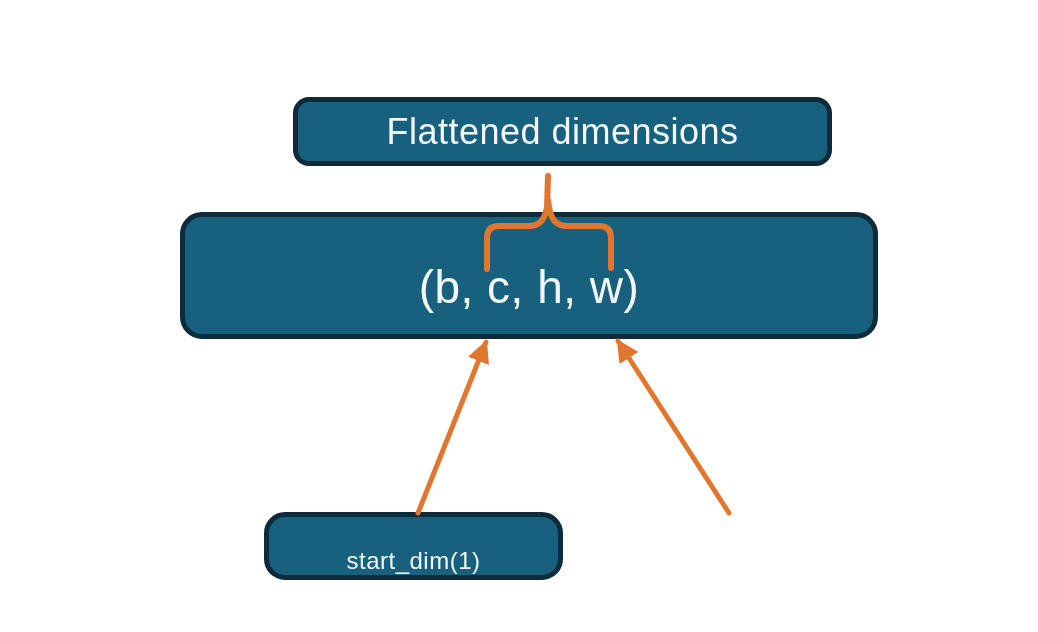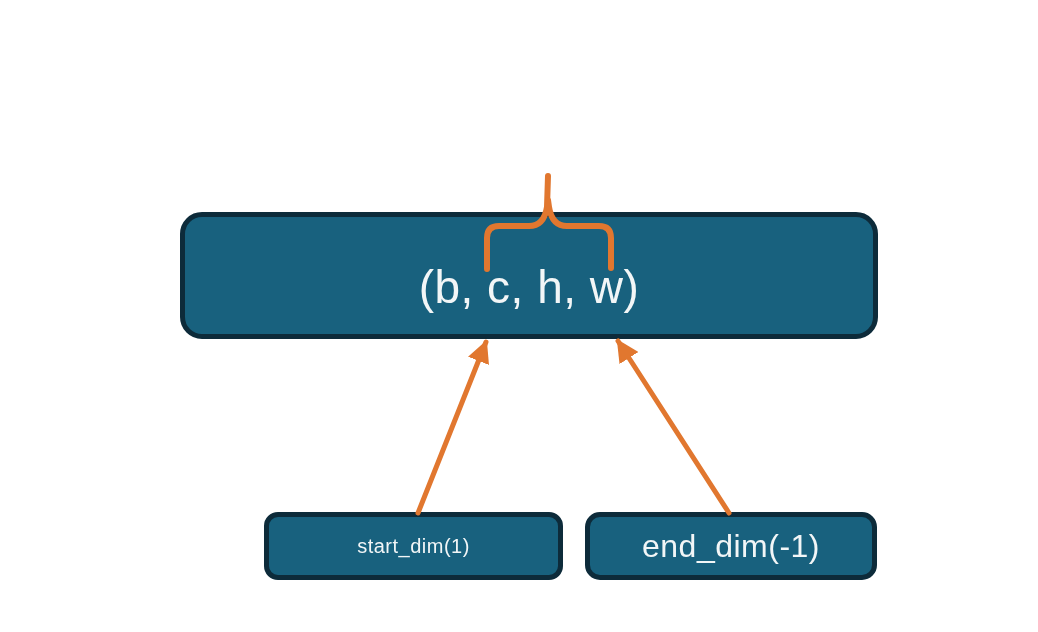--- a/index.html
+++ b/index.html
@@ -36,22 +36,23 @@
     font-size:36px;
   }
   .node-main{
     left:180px; top:212px; width:698px; height:127px;
     border-radius:22px;
     font-size:46px;
   }
   .node-main .label{ margin-top:22px; }
   .node-start{
     left:264px; top:512px; width:299px; height:68px;
-    border-radius:14px;
-    font-size:20px;
+    border-radius:21px;
+    font-size:24px;
+    align-items:flex-end;
   }
   .node-end{
     left:585px; top:512px; width:292px; height:68px;
     border-radius:15px;
     font-size:32px;
   }
   svg.overlay{
     position:absolute;
     left:0; top:0;
     width:1038px; height:632px;
@@ -65,32 +66,32 @@
   }
   .brace{ stroke-width:6; }
   .arrow{ stroke-width:5; }
   .arrowhead{ fill:var(--accent); }
 </style>
 </head>
 <body>
 
 <div class="canvas">
 
+  <div class="node node-top">
+    <span class="label">Flattened dimensions</span>
+  </div>
 
   <div class="node node-main">
     <span class="label">(b, c, h, w)</span>
   </div>
 
   <div class="node node-start">
     <span class="label">start_dim(1)</span>
   </div>
 
-  <div class="node node-end">
-    <span class="label">end_dim(-1)</span>
-  </div>
 
   <svg class="overlay" viewBox="0 0 1038 632" xmlns="http://www.w3.org/2000/svg">
     <defs>
       <marker id="head" viewBox="0 0 10 10" refX="9" refY="5" markerWidth="4.5" markerHeight="4.5" orient="auto">
         <path class="arrowhead" d="M 0 0 L 10 5 L 0 10 Z"></path>
       </marker>
     </defs>
 
     <path class="connector brace" d="M 487 269 V 238 Q 487 226 499 226 H 529 Q 544 226 547 207 L 548 176"></path>
     <path class="connector brace" d="M 611 268 V 238 Q 611 226 599 226 H 567 Q 552 226 549 207 L 548 200"></path>

